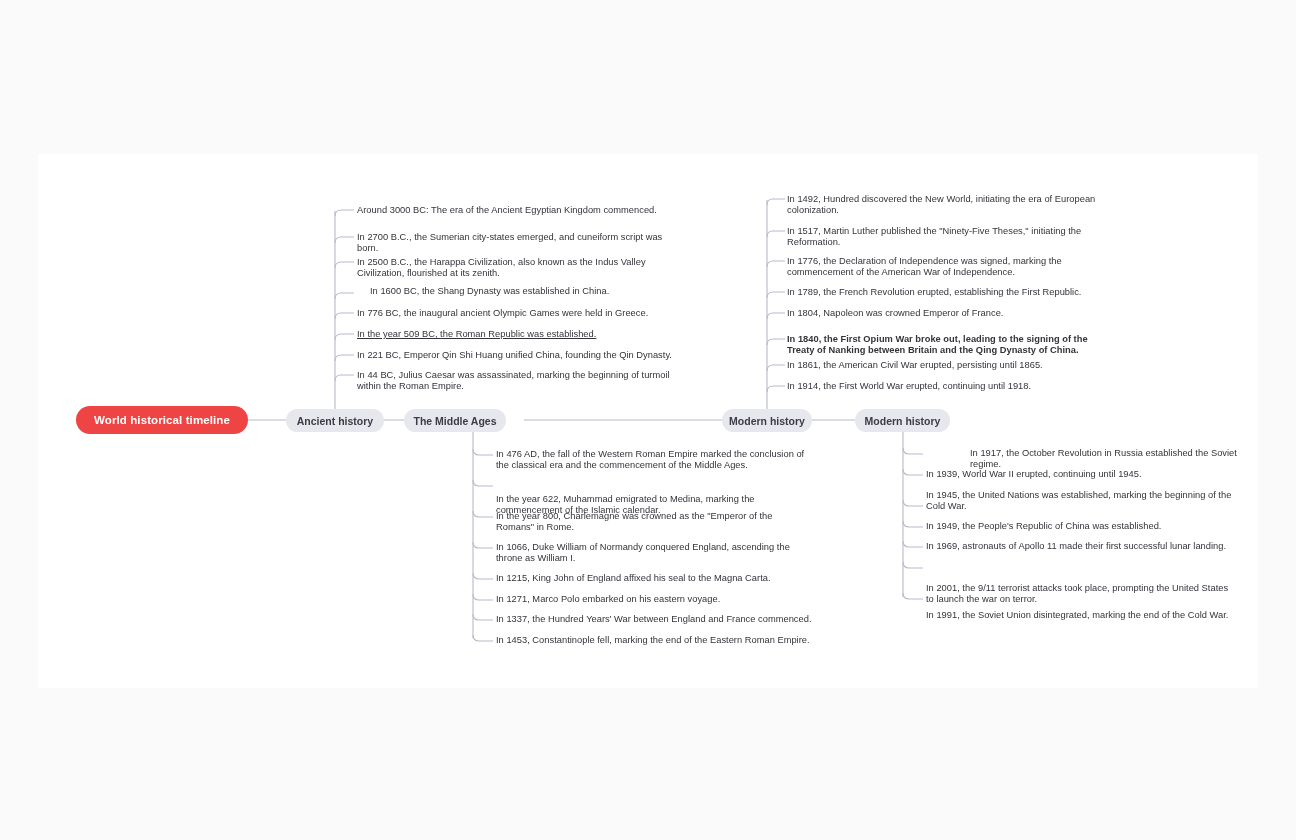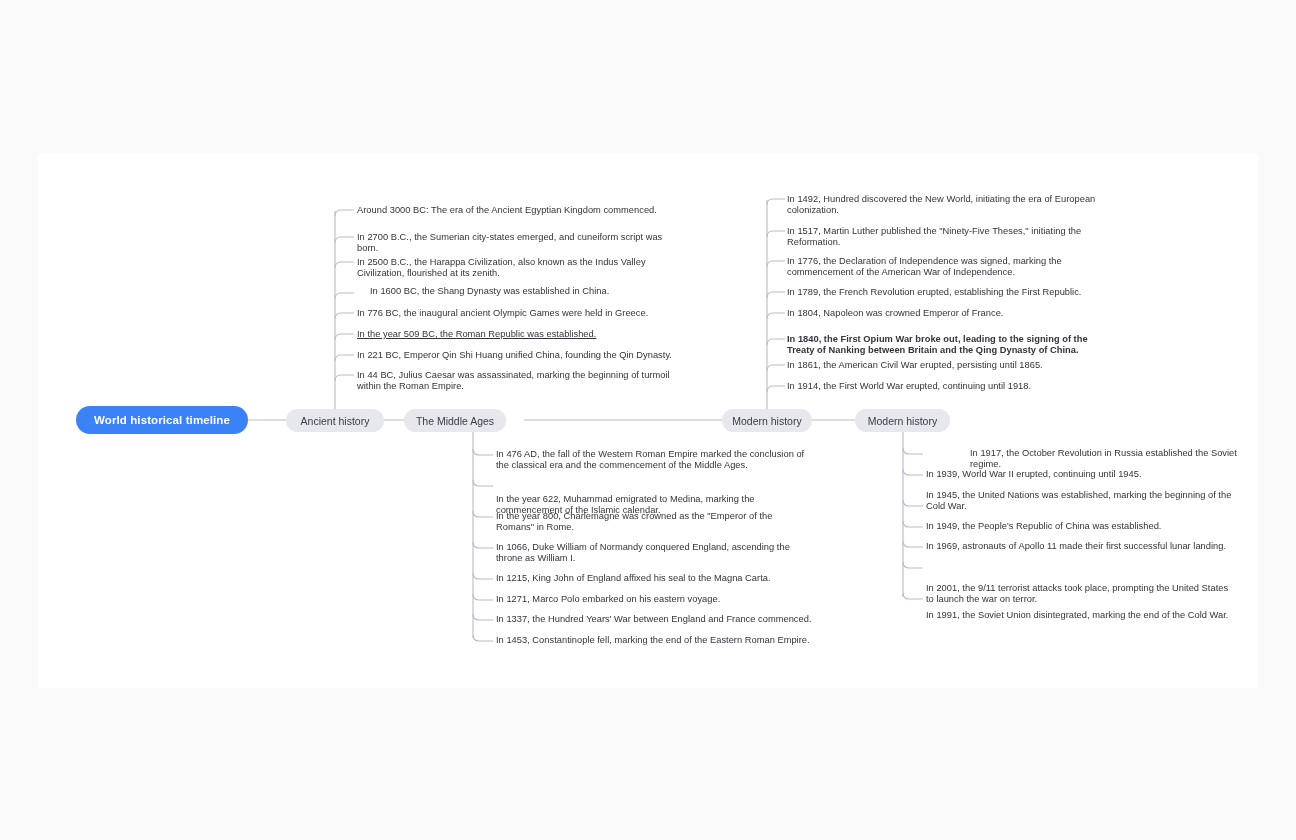--- a/index.html
+++ b/index.html
@@ -31,25 +31,26 @@
   #wires path, #wires line { fill: none; stroke: #b9b9cd; stroke-width: 1.1px; }
 
   
   .node {
     position: absolute;
     display: flex;
     align-items: center;
     justify-content: center;
     border-radius: 999px;
     white-space: nowrap;
+    font-weight: bold;
   }
   #root-node {
     left: 76px; top: 406px;
     width: 172px; height: 28px;
-    background: #3b82f6;
+    background: #ef4444;
     color: #ffffff;
     font-size: 11.5px;
     font-weight: bold;
     letter-spacing: .1px;
   }
   .branch-node {
     background: #e7e7ee;
     color: #3c3c47;
     font-size: 10.5px;
     height: 23px;

